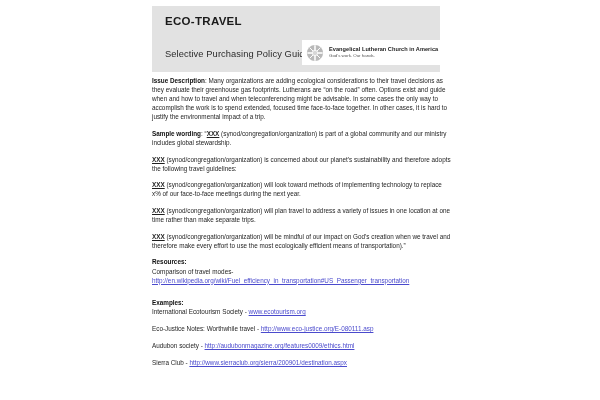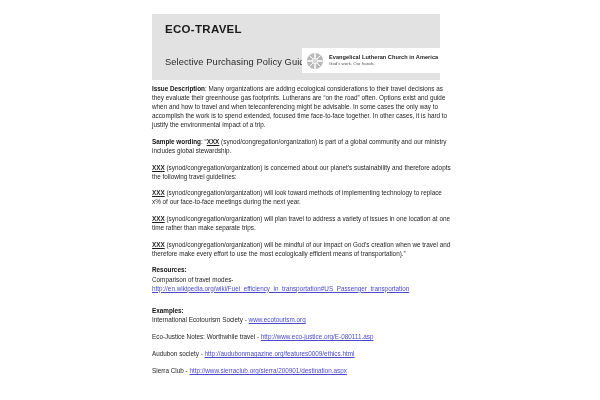--- a/index.html
+++ b/index.html
@@ -11,21 +11,21 @@
     height: 400px;
     background: #ffffff;
     font-family: "Liberation Sans", sans-serif;
     overflow: hidden;
     position: relative;
   }
 
   .page {
     position: absolute;
     left: 0;
-    top: 8px;
+    top: 0;
     width: 600px;
     height: 336px;
     background: #ffffff;
   }
 
   
   .header-band {
     position: absolute;
     left: 152px;
     top: 6px;

